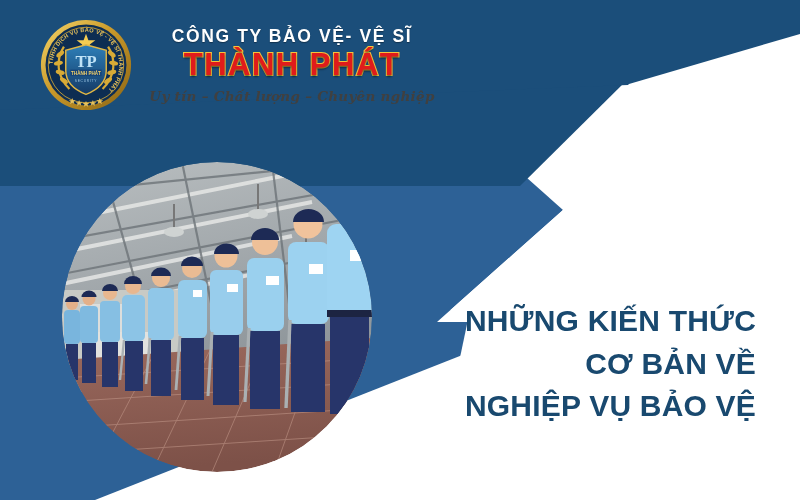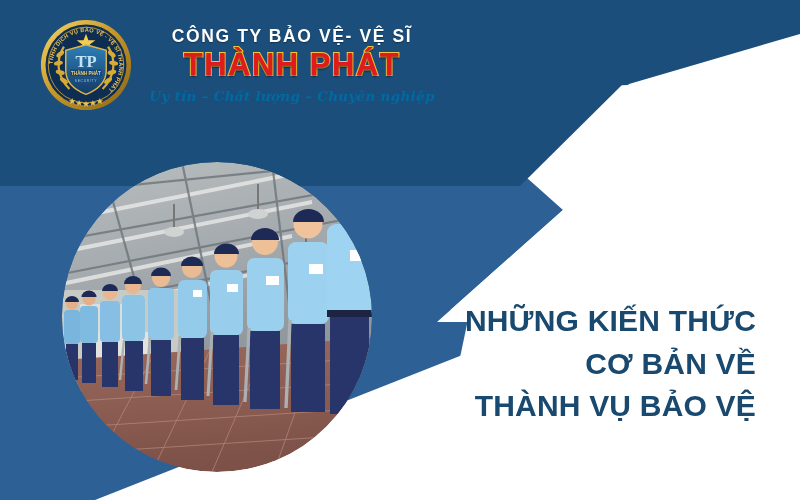--- a/index.html
+++ b/index.html
@@ -65,21 +65,21 @@
     letter-spacing: 1.5px;
     color: #e01b1b;
     -webkit-text-stroke: 2.2px #f5c33b;
     paint-order: stroke fill;
     text-shadow: 0 2px 2px rgba(0,0,0,0.45);
     white-space: nowrap;
     display: inline-block;
   }
   .brand-slogan {
     margin-top: 8px;
-    color: #0369a1;
+    color: #404040;
     font-family: "DejaVu Serif", serif;
     font-style: italic;
     font-size: 13.5px;
     font-weight: bold;
     letter-spacing: 0.3px;
     white-space: nowrap;
   }
 
   
   .headline {
@@ -330,16 +330,16 @@
       <div class="brand-name-wrap">
         <span class="brand-name">THÀNH PHÁT</span>
       </div>
       <div class="brand-slogan">Uy tín – Chất lượng – Chuyên nghiệp</div>
     </div>
   </div>
 
   <div class="headline">
     <span class="headline-line">NHỮNG KIẾN THỨC</span>
     <span class="headline-line">CƠ BẢN VỀ</span>
-    <span class="headline-line">THÀNH VỤ BẢO VỆ</span>
+    <span class="headline-line">NGHIỆP VỤ BẢO VỆ</span>
   </div>
 
 </div>
 
 </body></html>

